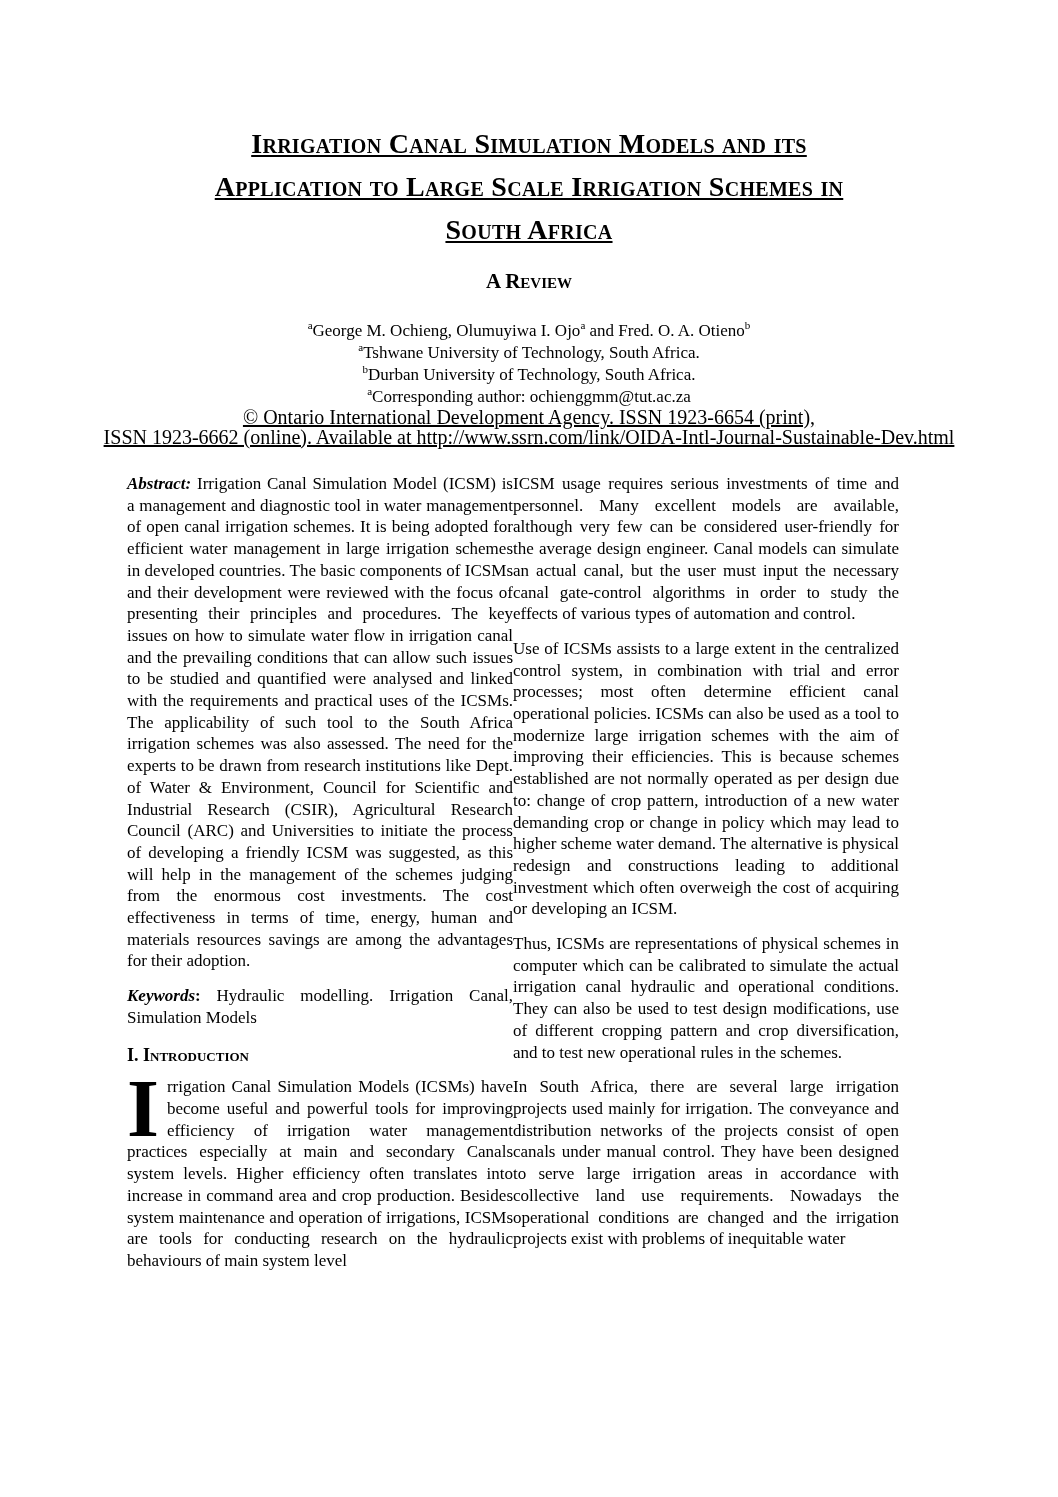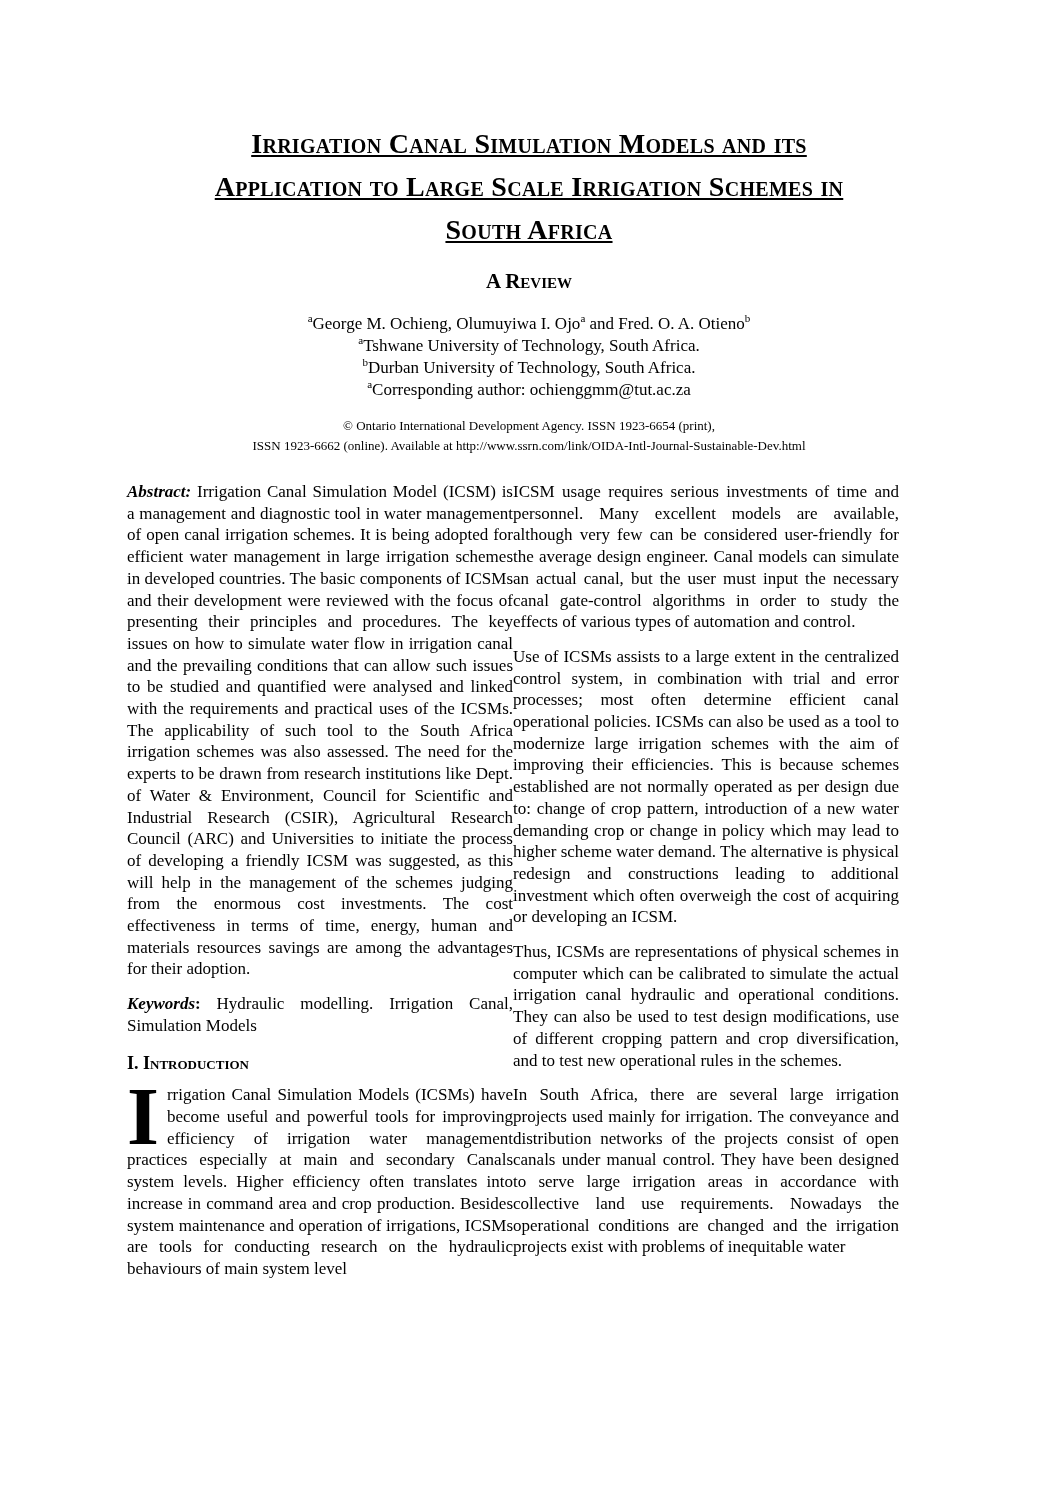--- a/index.html
+++ b/index.html
@@ -33,32 +33,32 @@
     text-decoration: underline;
   }
   .paper-subtitle {
     margin-top: 17px;
     font-size: 21px;
     font-weight: bold;
     font-variant: small-caps;
     line-height: 26px;
   }
   .byline-block {
-    margin-top: 19px;
+    margin-top: 26px;
     font-size: 17px;
     line-height: 22px;
   }
   .byline-block sup {
     font-size: 11px;
     line-height: 0;
   }
   .imprint {
-    margin-top: 15px;
-    font-size: 13px;
+    font-size: 20px;
     line-height: 19.5px;
+    text-decoration: underline;
   }
   .columns {
     display: flex;
     margin: 26px 127px 0 127px;
   }
   .col {
     width: 386px;
     font-size: 17px;
     line-height: 21.7px;
     text-align: justify;

